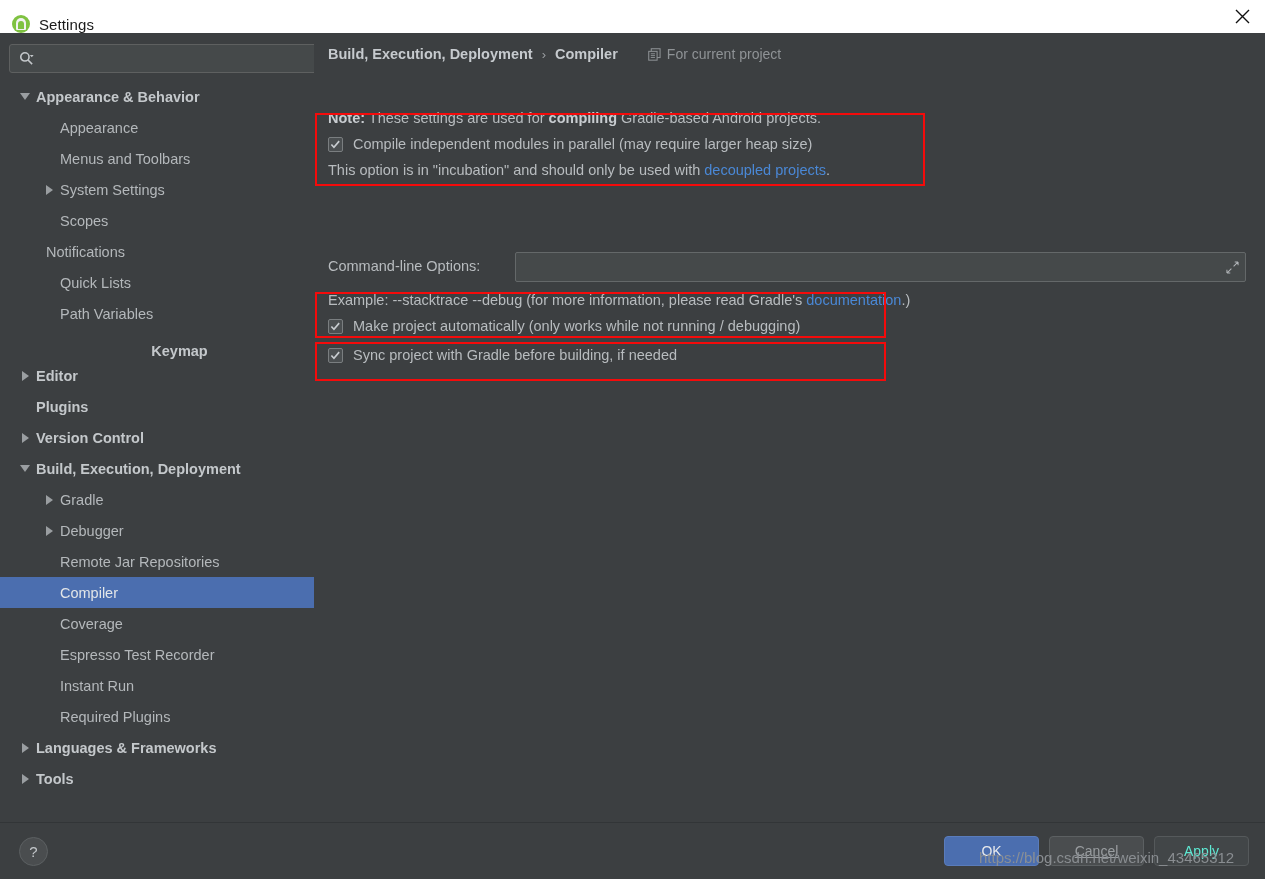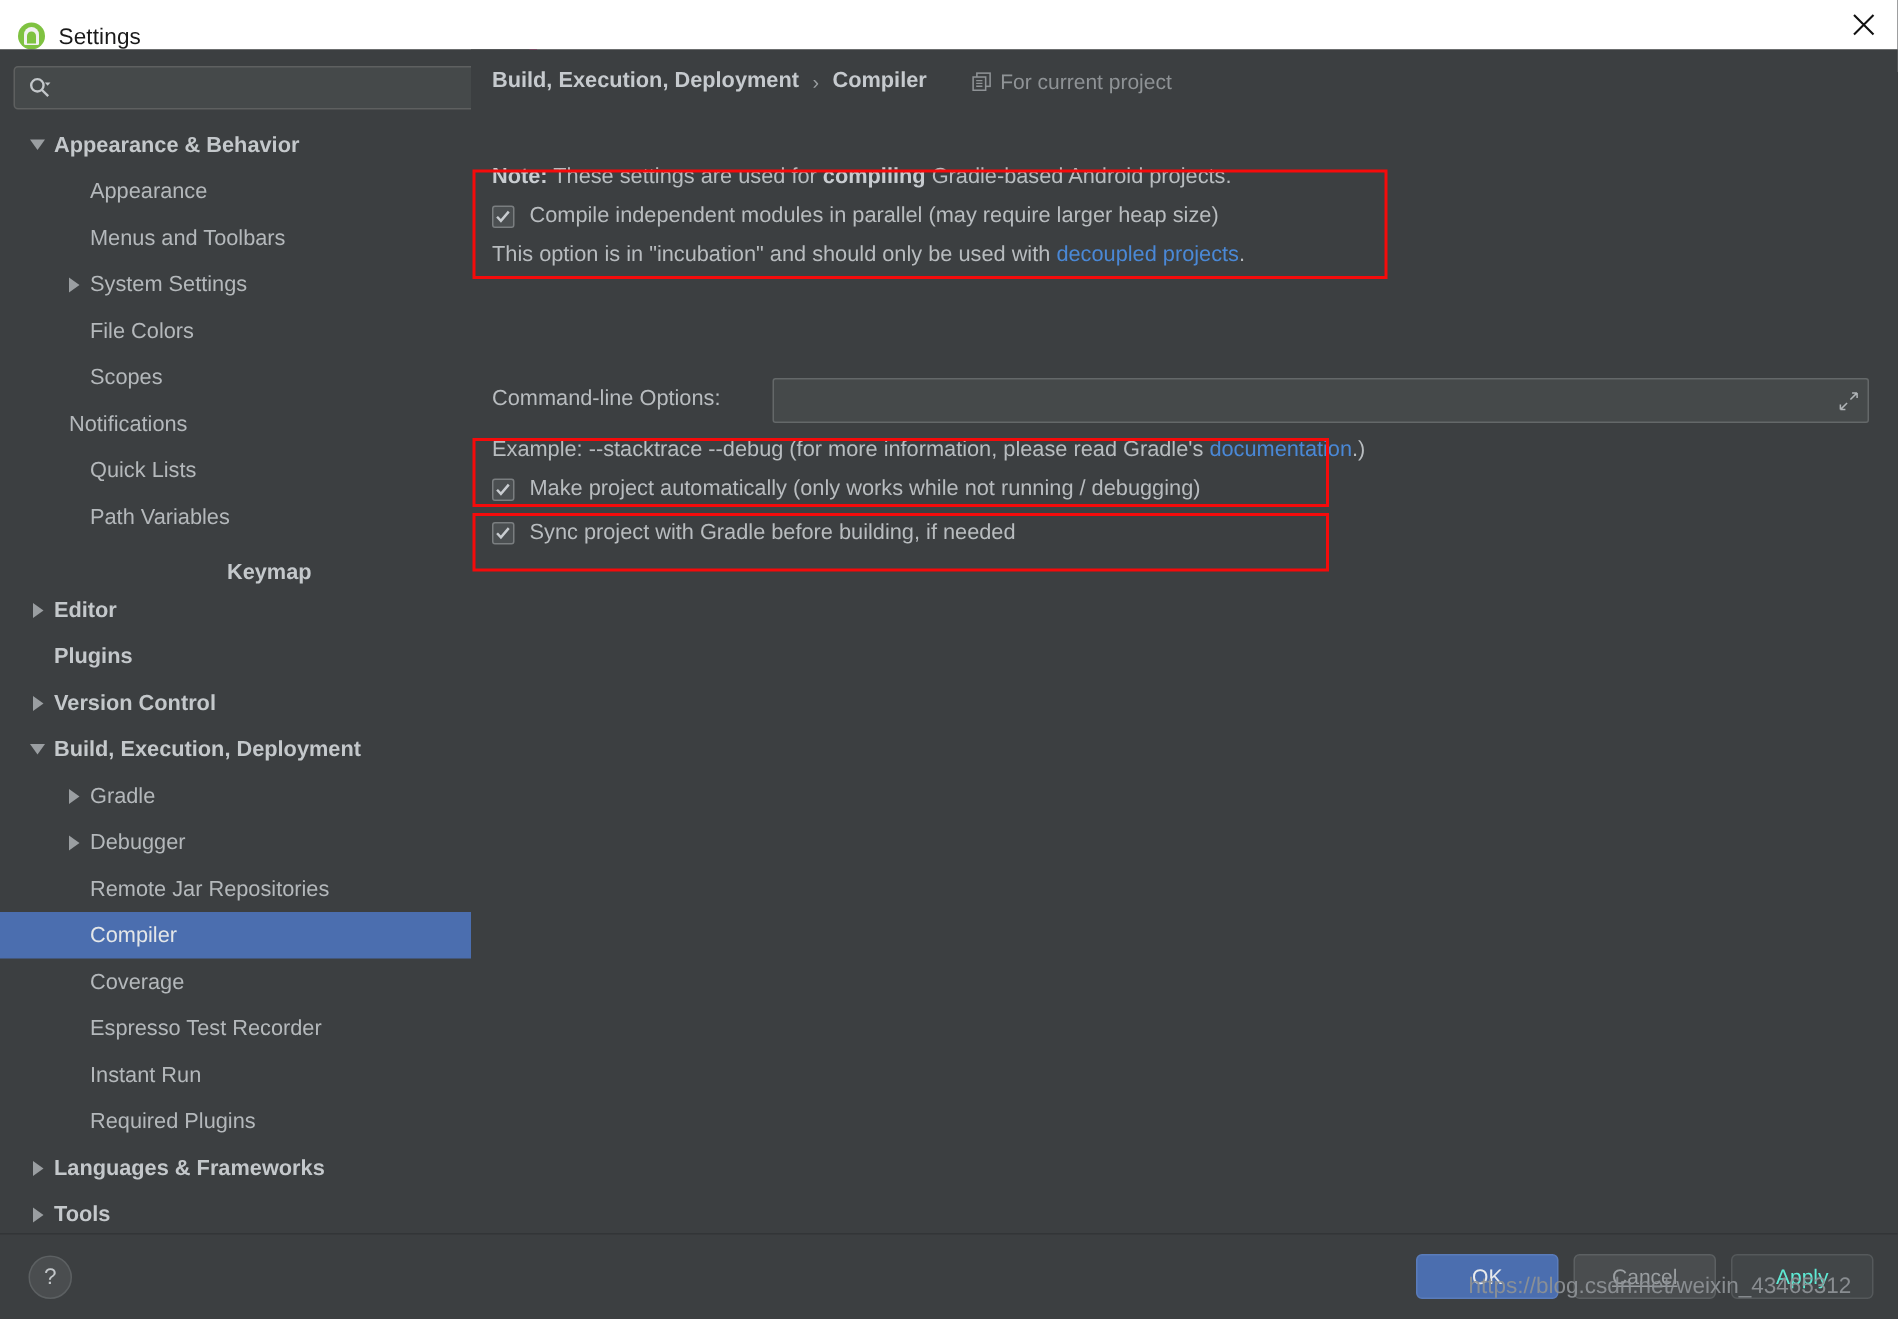--- a/index.html
+++ b/index.html
@@ -282,31 +282,20 @@
         </div>
         <div class="tree-row" style="padding-left: 42px;">
           <span class="twisty"></span>
           <span class="tree-label">Menus and Toolbars</span>
         </div>
         <div class="tree-row" style="padding-left: 42px;">
           <span class="twisty">
             <span class="tw-right"></span>
           </span>
           <span class="tree-label">System Settings</span>
-        </div>
-        <div class="tree-row" style="padding-left: 42px;">
-          <span class="twisty"></span>
-          <span class="tree-label">File Colors</span>
-          <span class="cfg-icon">
-            <svg width="12" height="12" viewBox="0 0 14 14">
-              <rect x="3.5" y="0.8" width="9.5" height="9.5" stroke="#9a9ea1" stroke-width="1.1" fill="none"></rect>
-              <rect x="0.8" y="3.6" width="9" height="9.5" stroke="#9a9ea1" stroke-width="1.1" fill="#3c3f41"></rect>
-              <path d="M3 6.2 h4.5 M3 8.2 h4.5 M3 10.2 h4.5" stroke="#9a9ea1" stroke-width="1"></path>
-            </svg>
-          </span>
         </div>
         <div class="tree-row" style="padding-left: 42px;">
           <span class="twisty"></span>
           <span class="tree-label">Scopes</span>
           <span class="cfg-icon">
             <svg width="12" height="12" viewBox="0 0 14 14">
               <rect x="3.5" y="0.8" width="9.5" height="9.5" stroke="#9a9ea1" stroke-width="1.1" fill="none"></rect>
               <rect x="0.8" y="3.6" width="9" height="9.5" stroke="#9a9ea1" stroke-width="1.1" fill="#3c3f41"></rect>
               <path d="M3 6.2 h4.5 M3 8.2 h4.5 M3 10.2 h4.5" stroke="#9a9ea1" stroke-width="1"></path>
             </svg>

